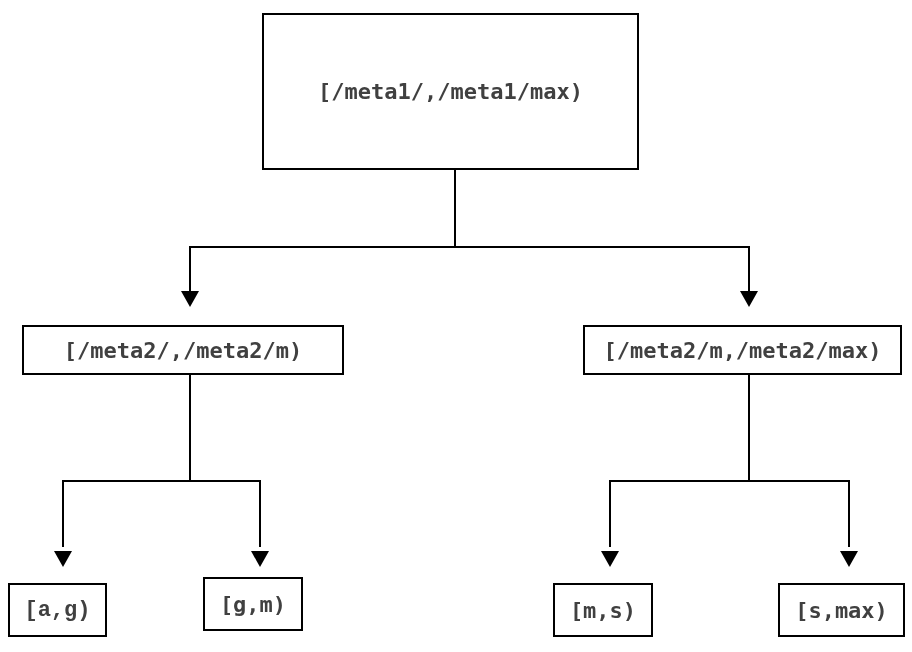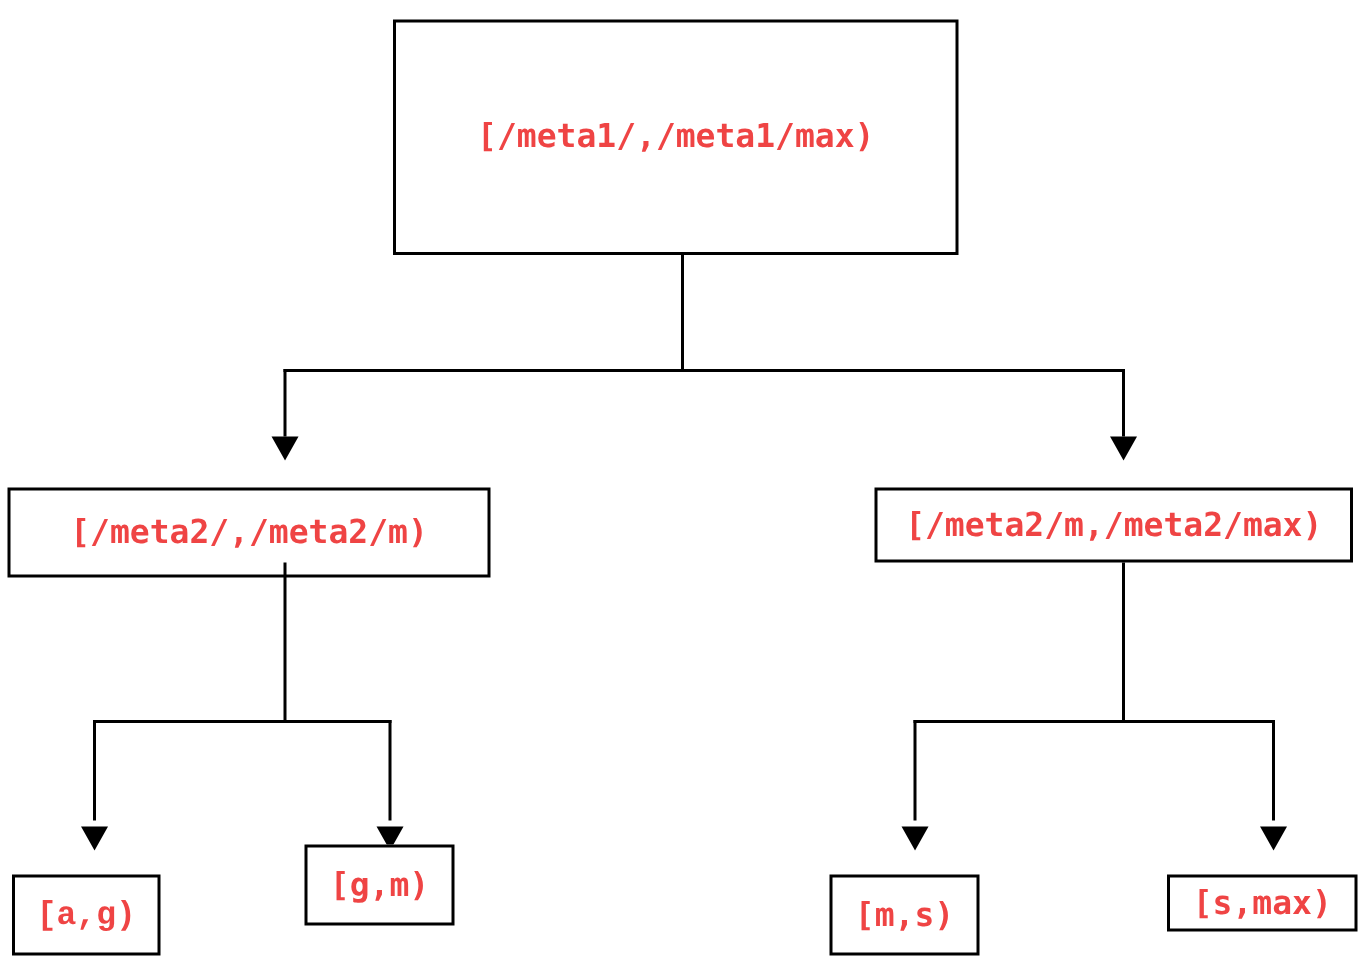--- a/index.html
+++ b/index.html
@@ -18,21 +18,21 @@
   .node {
     position: absolute;
     box-sizing: border-box;
     border: 2px solid #000000;
     background: #ffffff;
     display: flex;
     align-items: center;
     justify-content: center;
     font-size: 22px;
     font-weight: bold;
-    color: #ef4444;
+    color: #404040;
     white-space: nowrap;
   }
   .vline {
     position: absolute;
     width: 2px;
     background: #000000;
   }
   .hline {
     position: absolute;
     height: 2px;
@@ -42,26 +42,26 @@
     position: absolute;
     width: 0;
     height: 0;
     border-left: 9px solid transparent;
     border-right: 9px solid transparent;
     border-top: 16px solid #000000;
   }
 
   
   .node-root  { left: 262px; top: 13px;  width: 377px; height: 157px; }
-  .node-mid-l { left: 5px;  top: 325px; width: 322px; height: 60px; }
+  .node-mid-l { left: 22px;  top: 325px; width: 322px; height: 50px; }
   .node-mid-r { left: 583px; top: 325px; width: 319px; height: 50px; text-align: center; }
   .node-leaf1 { left: 8px;   top: 583px; width: 99px;  height: 54px; font-family: Liberation Mono, monospace; }
-  .node-leaf2 { left: 203px; top: 563px; width: 100px; height: 54px; }
+  .node-leaf2 { left: 203px; top: 577px; width: 100px; height: 54px; }
   .node-leaf3 { left: 553px; top: 583px; width: 100px; height: 54px; text-align: right; }
-  .node-leaf4 { left: 778px; top: 583px; width: 127px; height: 38px; text-align: right; }
+  .node-leaf4 { left: 778px; top: 583px; width: 127px; height: 54px; text-align: right; }
 
   
   .e-root-stem   { left: 454px; top: 170px; height: 78px; }
   .e-root-bar    { left: 189px; top: 246px; width: 561px; }
   .e-root-drop-l { left: 189px; top: 246px; height: 45px; }
   .e-root-drop-r { left: 748px; top: 246px; height: 45px; }
   .e-root-arr-l  { left: 181px; top: 291px; }
   .e-root-arr-r  { left: 740px; top: 291px; }
 
   

